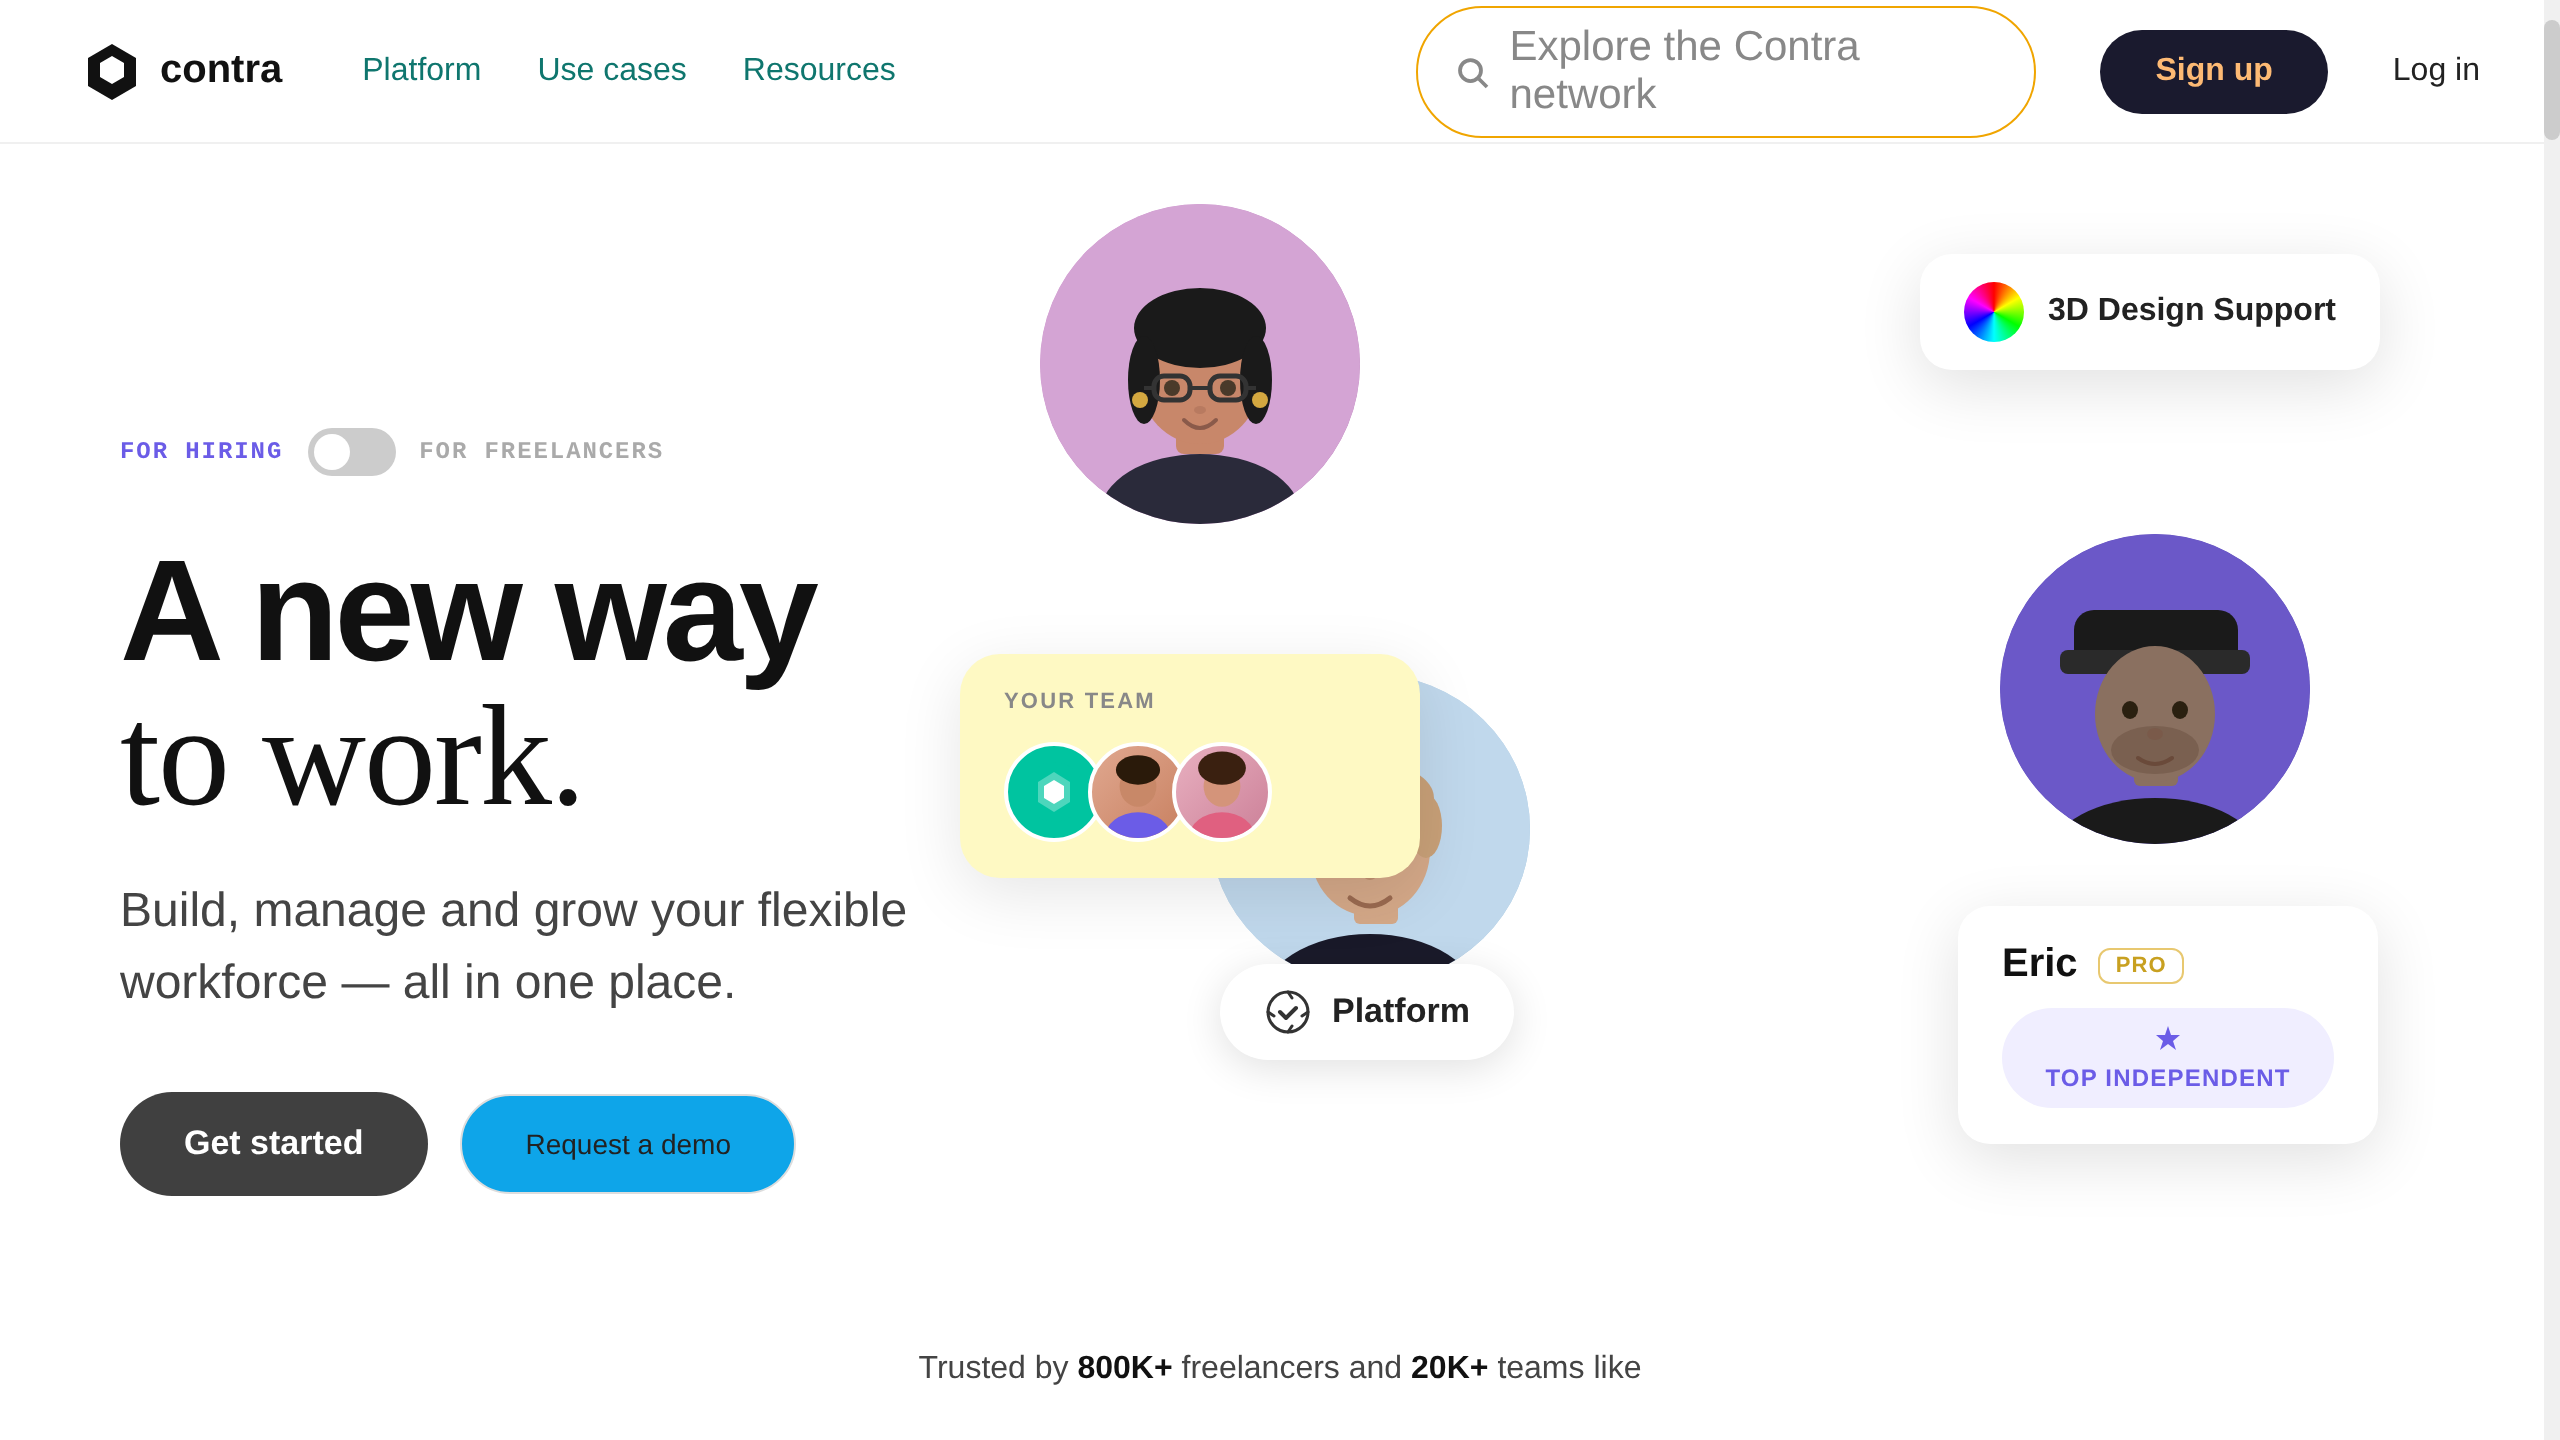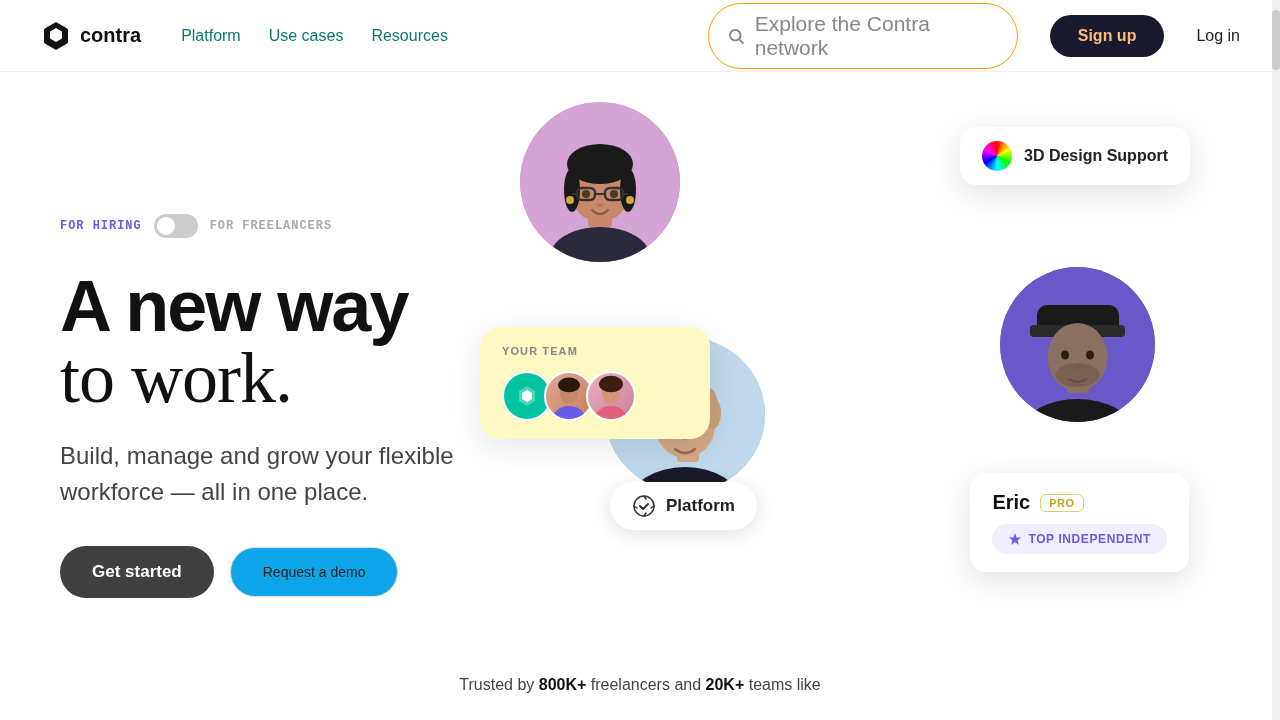--- a/index.html
+++ b/index.html
@@ -371,20 +371,21 @@
       background: #f0eeff;
       border-radius: 50px;
       padding: 8px 16px;
       font-size: 12px;
       font-weight: 700;
       color: #6b5ce7;
       letter-spacing: 0.05em;
       display: flex;
       align-items: center;
       gap: 6px;
+      flex-direction: column;
     }
 
     
     .footer-trusted {
       position: absolute;
       bottom: 20px;
       left: 50%;
       transform: translateX(-50%);
       font-size: 16px;
       color: #444;

